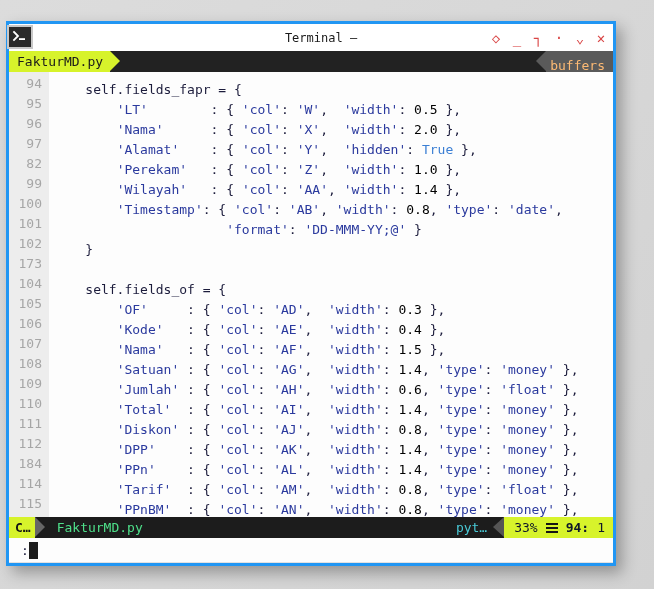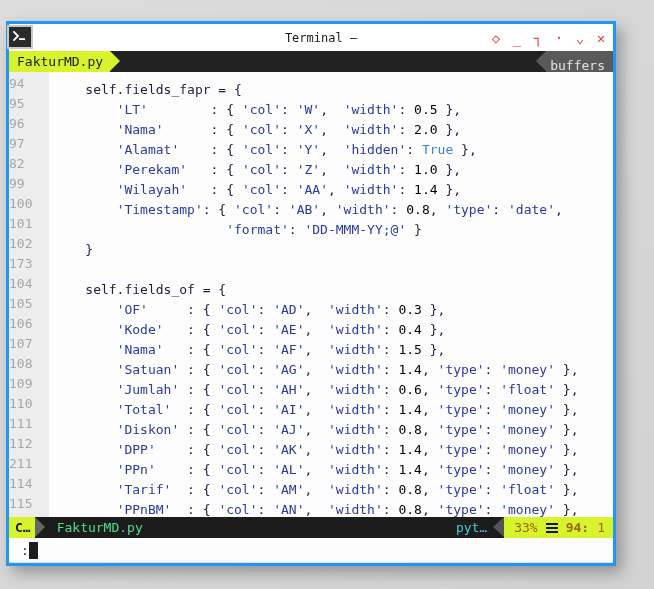--- a/index.html
+++ b/index.html
@@ -110,21 +110,21 @@
   .tabline-fill { flex: 1 1 auto; background: #222222; }
   .buf-arrow-l {
     width: 0; height: 0;
     border-top: 10.5px solid transparent;
     border-bottom: 10.5px solid transparent;
     border-right: 10px solid #5a5a5a;
     flex: 0 0 auto;
   }
   .buf-label {
     background: #5a5a5a;
-    color: #e5e5e5;
+    color: #fdba74;
     display: flex;
     align-items: center;
     padding: 8px 8px 0 4px;
     white-space: nowrap;
   }
 
   
   .editor {
     flex: 1 1 auto;
     background: #fdfdfd;
@@ -134,20 +134,21 @@
   }
   .gutter {
     width: 40px;
     background: #ededed;
     flex: 0 0 auto;
     padding-top: 2px;
   }
   .gutter .ln {
     height: 20px;
     line-height: 20px;
+    text-align: right;
     padding-right: 7px;
     font-family: "DejaVu Sans Mono", monospace;
     font-size: 13px;
     color: #a6a6a6;
   }
   .code {
     flex: 1 1 auto;
     padding-top: 8px;
     padding-left: 5px;
     overflow: hidden;
@@ -208,21 +209,21 @@
   }
   .st-right-arrow {
     width: 0; height: 0;
     border-top: 10.5px solid transparent;
     border-bottom: 10.5px solid transparent;
     border-right: 11px solid #555555;
     flex: 0 0 auto;
   }
   .st-pos {
     background: #d7f32b;
-    color: #a16207;
+    color: #0f172a;
     display: flex; align-items: center;
     gap: 8px;
     padding: 0 8px 0 10px;
     white-space: nowrap;
   }
   .st-pos .bold { font-weight: bold; }
   .st-hamburger {
     display: inline-flex;
     flex-direction: column;
     justify-content: center;
@@ -302,21 +303,21 @@
         <div class="ln">173</div>
         <div class="ln">104</div>
         <div class="ln">105</div>
         <div class="ln">106</div>
         <div class="ln">107</div>
         <div class="ln">108</div>
         <div class="ln">109</div>
         <div class="ln">110</div>
         <div class="ln">111</div>
         <div class="ln">112</div>
-        <div class="ln">211</div>
+        <div class="ln">184</div>
         <div class="ln">114</div>
         <div class="ln">115</div>
         <div class="ln">116</div>
       </div>
     <div class="code" id="code"><div class="cl"><span class="t-plain">    self.fields_fapr = {</span></div><div class="cl"><span class="t-plain">        </span><span class="t-str">'LT'</span><span class="t-plain">        : { </span><span class="t-str">'col'</span><span class="t-plain">: </span><span class="t-str">'W'</span><span class="t-plain">,  </span><span class="t-str">'width'</span><span class="t-plain">: </span><span class="t-num">0.5</span><span class="t-plain"> },</span></div><div class="cl"><span class="t-plain">        </span><span class="t-str">'Nama'</span><span class="t-plain">      : { </span><span class="t-str">'col'</span><span class="t-plain">: </span><span class="t-str">'X'</span><span class="t-plain">,  </span><span class="t-str">'width'</span><span class="t-plain">: </span><span class="t-num">2.0</span><span class="t-plain"> },</span></div><div class="cl"><span class="t-plain">        </span><span class="t-str">'Alamat'</span><span class="t-plain">    : { </span><span class="t-str">'col'</span><span class="t-plain">: </span><span class="t-str">'Y'</span><span class="t-plain">,  </span><span class="t-str">'hidden'</span><span class="t-plain">: </span><span class="t-kw">True</span><span class="t-plain"> },</span></div><div class="cl"><span class="t-plain">        </span><span class="t-str">'Perekam'</span><span class="t-plain">   : { </span><span class="t-str">'col'</span><span class="t-plain">: </span><span class="t-str">'Z'</span><span class="t-plain">,  </span><span class="t-str">'width'</span><span class="t-plain">: </span><span class="t-num">1.0</span><span class="t-plain"> },</span></div><div class="cl"><span class="t-plain">        </span><span class="t-str">'Wilayah'</span><span class="t-plain">   : { </span><span class="t-str">'col'</span><span class="t-plain">: </span><span class="t-str">'AA'</span><span class="t-plain">, </span><span class="t-str">'width'</span><span class="t-plain">: </span><span class="t-num">1.4</span><span class="t-plain"> },</span></div><div class="cl"><span class="t-plain">        </span><span class="t-str">'Timestamp'</span><span class="t-plain">: { </span><span class="t-str">'col'</span><span class="t-plain">: </span><span class="t-str">'AB'</span><span class="t-plain">, </span><span class="t-str">'width'</span><span class="t-plain">: </span><span class="t-num">0.8</span><span class="t-plain">, </span><span class="t-str">'type'</span><span class="t-plain">: </span><span class="t-str">'date'</span><span class="t-plain">,</span></div><div class="cl"><span class="t-plain">                      </span><span class="t-str">'format'</span><span class="t-plain">: </span><span class="t-str">'DD-MMM-YY;@'</span><span class="t-plain"> }</span></div><div class="cl"><span class="t-plain">    }</span></div><div class="cl"><span class="t-plain"></span></div><div class="cl"><span class="t-plain">    self.fields_of = {</span></div><div class="cl"><span class="t-plain">        </span><span class="t-str">'OF'</span><span class="t-plain">     : { </span><span class="t-str">'col'</span><span class="t-plain">: </span><span class="t-str">'AD'</span><span class="t-plain">,  </span><span class="t-str">'width'</span><span class="t-plain">: </span><span class="t-num">0.3</span><span class="t-plain"> },</span></div><div class="cl"><span class="t-plain">        </span><span class="t-str">'Kode'</span><span class="t-plain">   : { </span><span class="t-str">'col'</span><span class="t-plain">: </span><span class="t-str">'AE'</span><span class="t-plain">,  </span><span class="t-str">'width'</span><span class="t-plain">: </span><span class="t-num">0.4</span><span class="t-plain"> },</span></div><div class="cl"><span class="t-plain">        </span><span class="t-str">'Nama'</span><span class="t-plain">   : { </span><span class="t-str">'col'</span><span class="t-plain">: </span><span class="t-str">'AF'</span><span class="t-plain">,  </span><span class="t-str">'width'</span><span class="t-plain">: </span><span class="t-num">1.5</span><span class="t-plain"> },</span></div><div class="cl"><span class="t-plain">        </span><span class="t-str">'Satuan'</span><span class="t-plain"> : { </span><span class="t-str">'col'</span><span class="t-plain">: </span><span class="t-str">'AG'</span><span class="t-plain">,  </span><span class="t-str">'width'</span><span class="t-plain">: </span><span class="t-num">1.4</span><span class="t-plain">, </span><span class="t-str">'type'</span><span class="t-plain">: </span><span class="t-str">'money'</span><span class="t-plain"> },</span></div><div class="cl"><span class="t-plain">        </span><span class="t-str">'Jumlah'</span><span class="t-plain"> : { </span><span class="t-str">'col'</span><span class="t-plain">: </span><span class="t-str">'AH'</span><span class="t-plain">,  </span><span class="t-str">'width'</span><span class="t-plain">: </span><span class="t-num">0.6</span><span class="t-plain">, </span><span class="t-str">'type'</span><span class="t-plain">: </span><span class="t-str">'float'</span><span class="t-plain"> },</span></div><div class="cl"><span class="t-plain">        </span><span class="t-str">'Total'</span><span class="t-plain">  : { </span><span class="t-str">'col'</span><span class="t-plain">: </span><span class="t-str">'AI'</span><span class="t-plain">,  </span><span class="t-str">'width'</span><span class="t-plain">: </span><span class="t-num">1.4</span><span class="t-plain">, </span><span class="t-str">'type'</span><span class="t-plain">: </span><span class="t-str">'money'</span><span class="t-plain"> },</span></div><div class="cl"><span class="t-plain">        </span><span class="t-str">'Diskon'</span><span class="t-plain"> : { </span><span class="t-str">'col'</span><span class="t-plain">: </span><span class="t-str">'AJ'</span><span class="t-plain">,  </span><span class="t-str">'width'</span><span class="t-plain">: </span><span class="t-num">0.8</span><span class="t-plain">, </span><span class="t-str">'type'</span><span class="t-plain">: </span><span class="t-str">'money'</span><span class="t-plain"> },</span></div><div class="cl"><span class="t-plain">        </span><span class="t-str">'DPP'</span><span class="t-plain">    : { </span><span class="t-str">'col'</span><span class="t-plain">: </span><span class="t-str">'AK'</span><span class="t-plain">,  </span><span class="t-str">'width'</span><span class="t-plain">: </span><span class="t-num">1.4</span><span class="t-plain">, </span><span class="t-str">'type'</span><span class="t-plain">: </span><span class="t-str">'money'</span><span class="t-plain"> },</span></div><div class="cl"><span class="t-plain">        </span><span class="t-str">'PPn'</span><span class="t-plain">    : { </span><span class="t-str">'col'</span><span class="t-plain">: </span><span class="t-str">'AL'</span><span class="t-plain">,  </span><span class="t-str">'width'</span><span class="t-plain">: </span><span class="t-num">1.4</span><span class="t-plain">, </span><span class="t-str">'type'</span><span class="t-plain">: </span><span class="t-str">'money'</span><span class="t-plain"> },</span></div><div class="cl"><span class="t-plain">        </span><span class="t-str">'Tarif'</span><span class="t-plain">  : { </span><span class="t-str">'col'</span><span class="t-plain">: </span><span class="t-str">'AM'</span><span class="t-plain">,  </span><span class="t-str">'width'</span><span class="t-plain">: </span><span class="t-num">0.8</span><span class="t-plain">, </span><span class="t-str">'type'</span><span class="t-plain">: </span><span class="t-str">'float'</span><span class="t-plain"> },</span></div><div class="cl"><span class="t-plain">        </span><span class="t-str">'PPnBM'</span><span class="t-plain">  : { </span><span class="t-str">'col'</span><span class="t-plain">: </span><span class="t-str">'AN'</span><span class="t-plain">,  </span><span class="t-str">'width'</span><span class="t-plain">: </span><span class="t-num">0.8</span><span class="t-plain">, </span><span class="t-str">'type'</span><span class="t-plain">: </span><span class="t-str">'money'</span><span class="t-plain"> },</span></div><div class="cl"><span class="t-plain">    }</span></div></div>
   </div>
 
   <div class="statusline">
     <div class="st-mode">C…</div>
     <div class="st-mode-arrow"></div>

